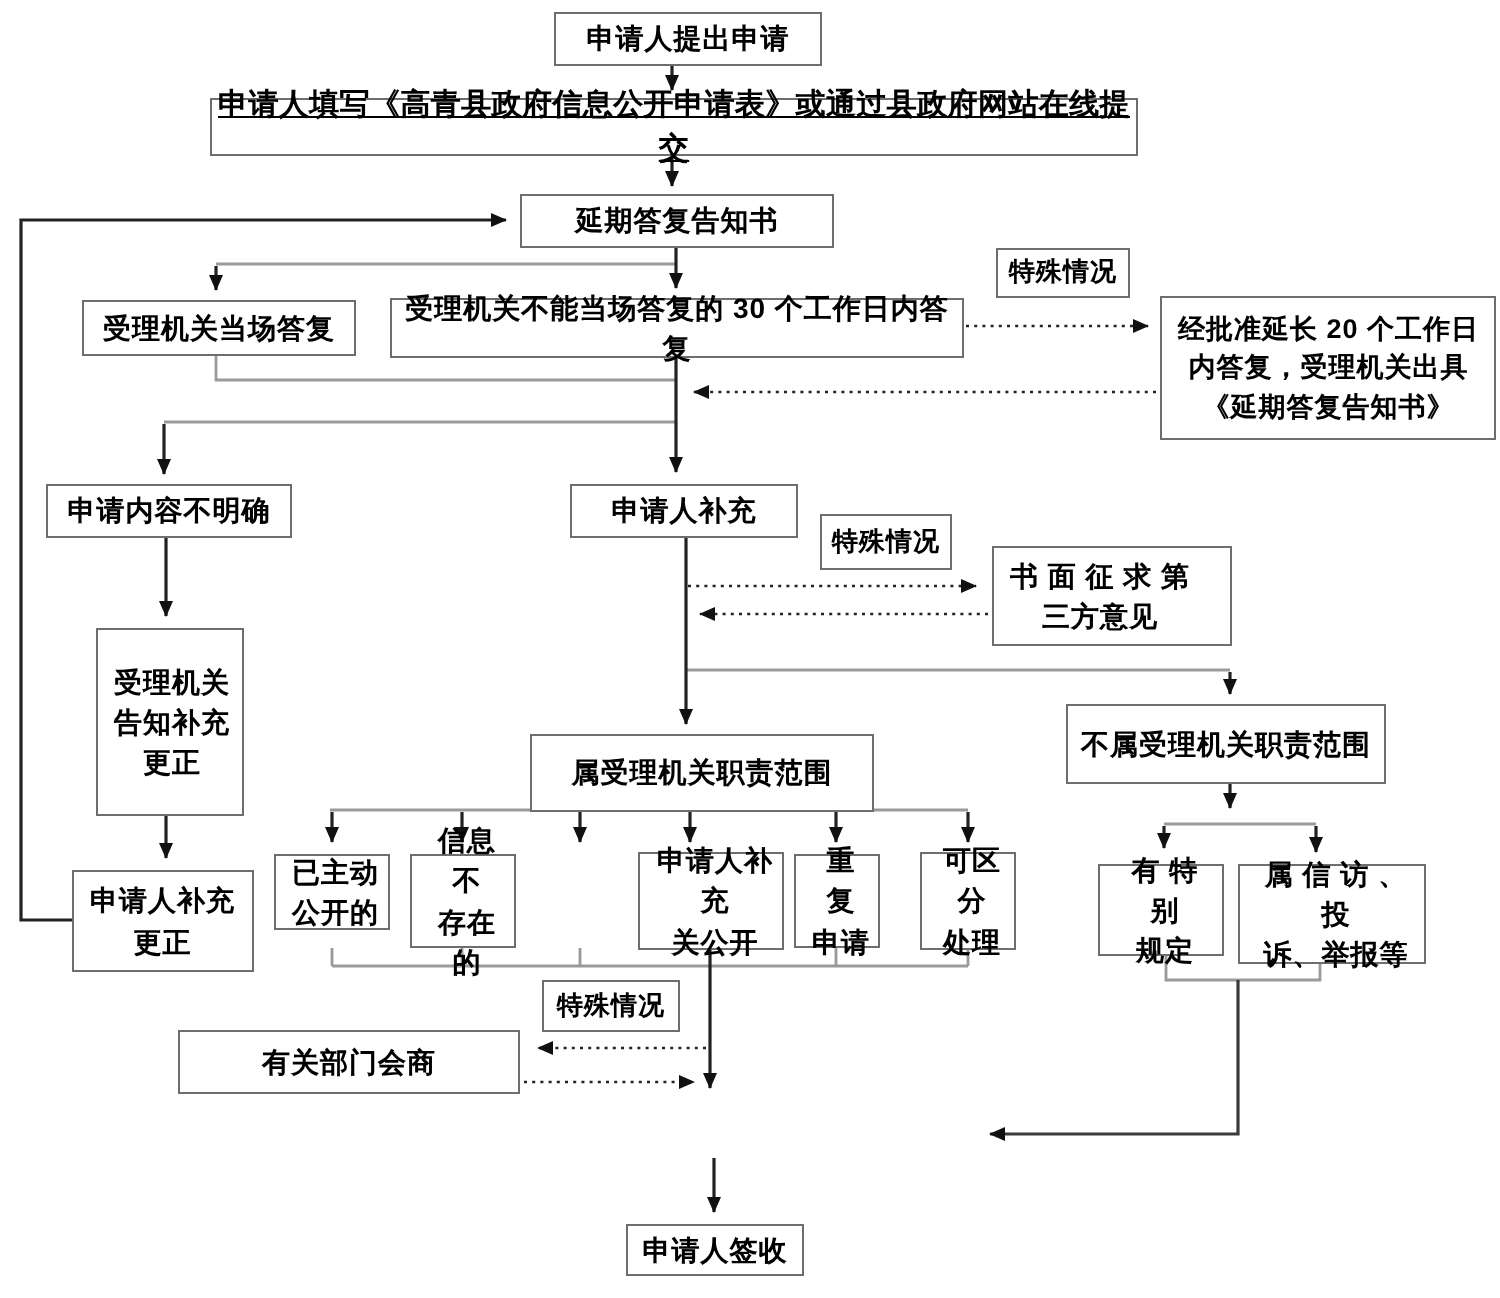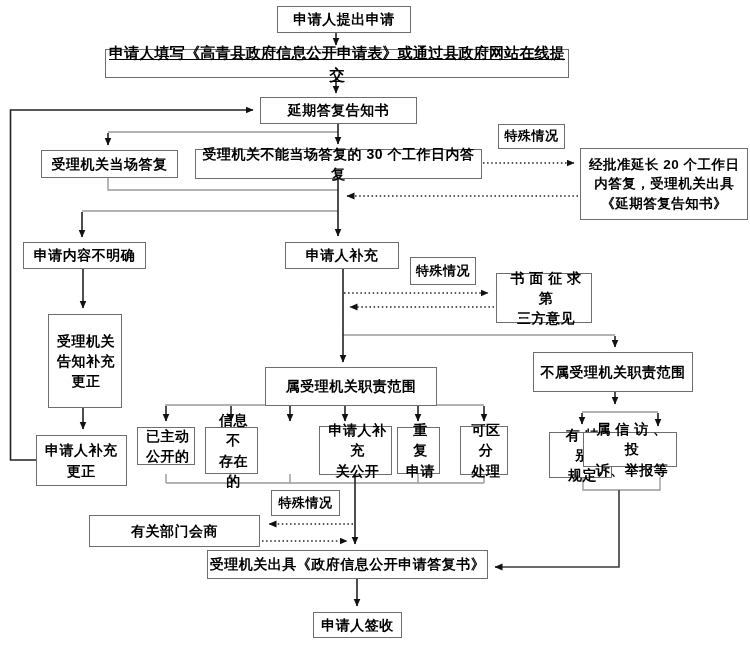--- a/index.html
+++ b/index.html
@@ -87,21 +87,21 @@
   <div class="node" style="left:41px;top:150px;width:137px;height:28px">受理机关当场答复</div>
   <div class="node" style="left:195px;top:149px;width:287px;height:30px">受理机关不能当场答复的 30 个工作日内答复</div>
   <div class="node lbl" style="left:498px;top:124px;width:67px;height:25px">特殊情况</div>
   <div class="node ml midtxt" style="left:580px;top:148px;width:168px;height:72px">经批准延长 20 个工作日
 内答复，受理机关出具
 《延期答复告知书》</div>
 
   <div class="node" style="left:23px;top:242px;width:123px;height:27px">申请内容不明确</div>
   <div class="node" style="left:285px;top:242px;width:114px;height:27px">申请人补充</div>
   <div class="node lbl" style="left:410px;top:257px;width:66px;height:28px">特殊情况</div>
-  <div class="node ml" style="left:496px;top:273px;width:96px;height:50px">书 面 征 求 第
+  <div class="node ml" style="left:496px;top:273px;width:120px;height:50px">书 面 征 求 第
 三方意见</div>
 
   <div class="node ml" style="left:48px;top:314px;width:74px;height:94px">受理机关
 告知补充
 更正</div>
   <div class="node" style="left:265px;top:367px;width:172px;height:39px">属受理机关职责范围</div>
   <div class="node" style="left:533px;top:352px;width:160px;height:40px">不属受理机关职责范围</div>
   <div class="node ml" style="left:36px;top:435px;width:91px;height:51px">申请人补充
 更正</div>
 
@@ -111,21 +111,20 @@
 存在的</div>
   <div class="node ml" style="left:319px;top:426px;width:73px;height:49px">申请人补充
 关公开</div>
   <div class="node ml" style="left:397px;top:427px;width:43px;height:47px">重 复
 申请</div>
   <div class="node ml" style="left:460px;top:426px;width:48px;height:49px">可区分
 处理</div>
 
   <div class="node ml" style="left:549px;top:432px;width:63px;height:46px">有 特 别
 规定</div>
-  <div class="node ml" style="left:583px;top:432px;width:94px;height:35px">属 信 访 、投
+  <div class="node ml" style="left:619px;top:432px;width:94px;height:50px">属 信 访 、投
 诉、举报等</div>
 
   <div class="node lbl" style="left:271px;top:490px;width:69px;height:26px">特殊情况</div>
   <div class="node" style="left:89px;top:515px;width:171px;height:32px">有关部门会商</div>
-  <div class="node" style="left:207px;top:550px;width:281px;height:29px">受理机关出具《政府信息公开申请答复书》</div>
   <div class="node" style="left:313px;top:612px;width:89px;height:26px">申请人签收</div>
 
 </div>
 
 </body></html>

